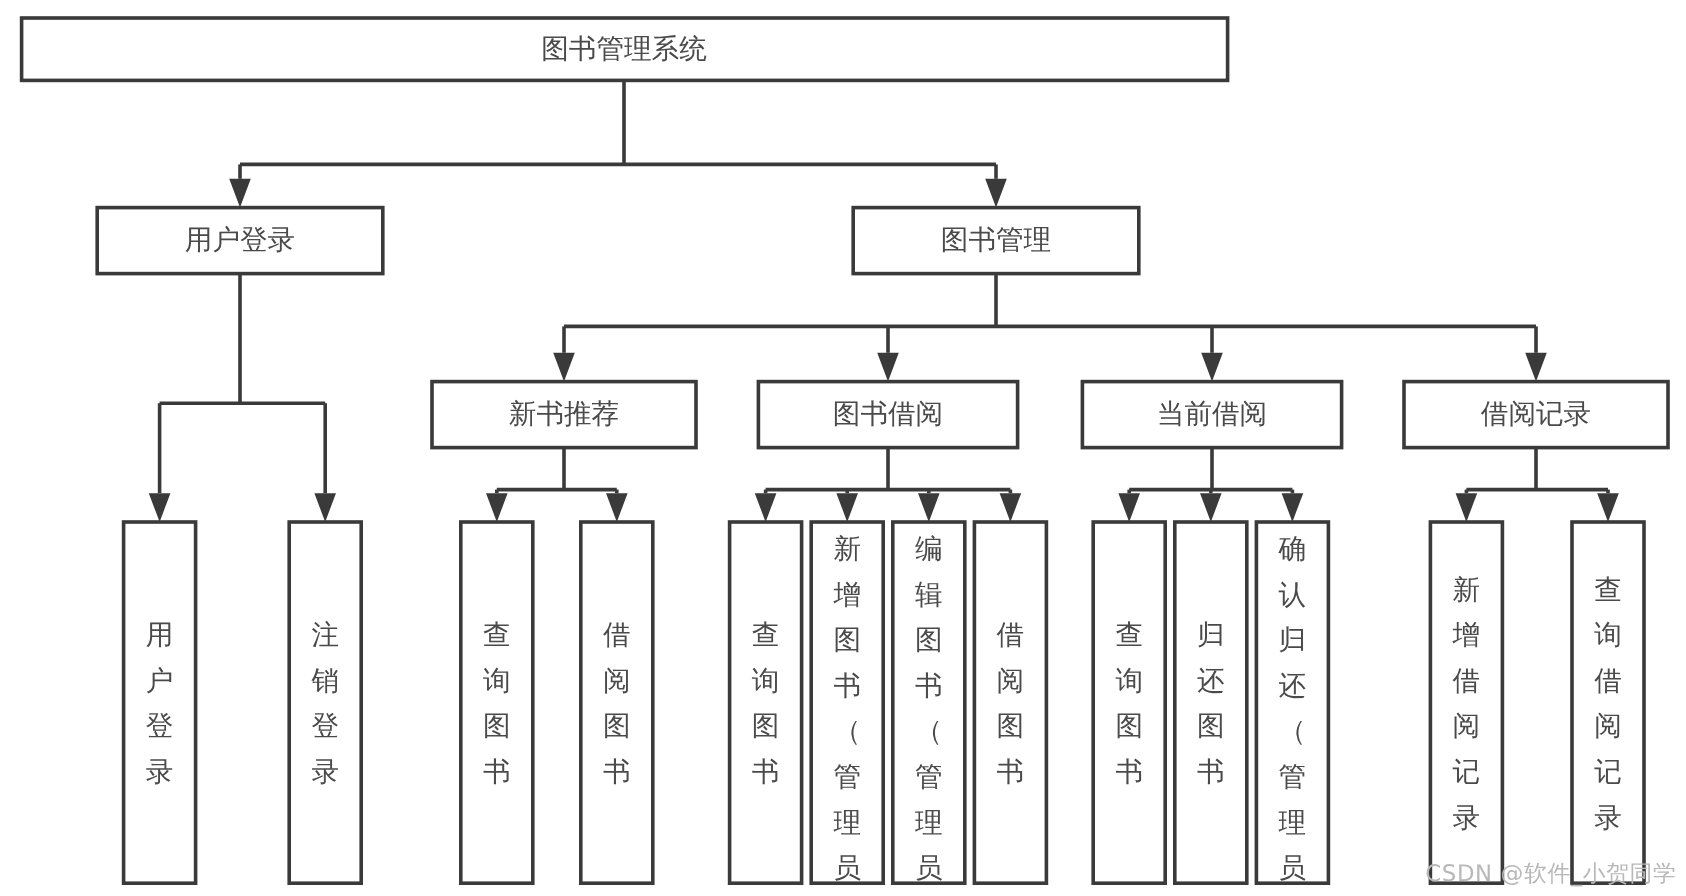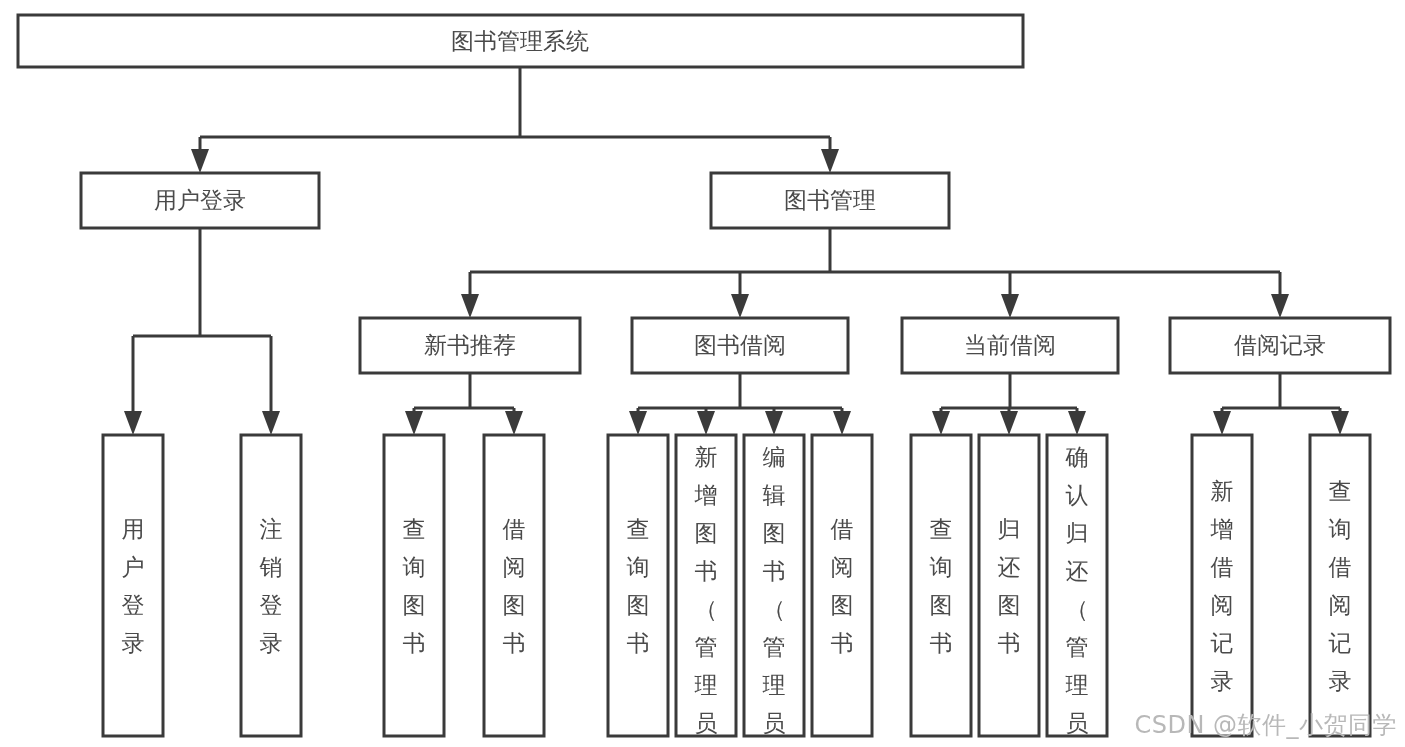--- a/index.html
+++ b/index.html
@@ -52,21 +52,21 @@
   }
   .arrow-head {
     fill: #3a3a3a;
     stroke: none;
   }
   .watermark {
     position: absolute;
     right: 8px;
     bottom: 6px;
     font-family: "DejaVu Sans", "Liberation Sans", sans-serif;
-    font-size: 24px;
+    font-size: 19px;
     color: #b8b8b8;
     white-space: nowrap;
     letter-spacing: 0.5px;
     pointer-events: none;
   }
 </style>
 </head>
 <body>
 
 <div id="diagram-root">

